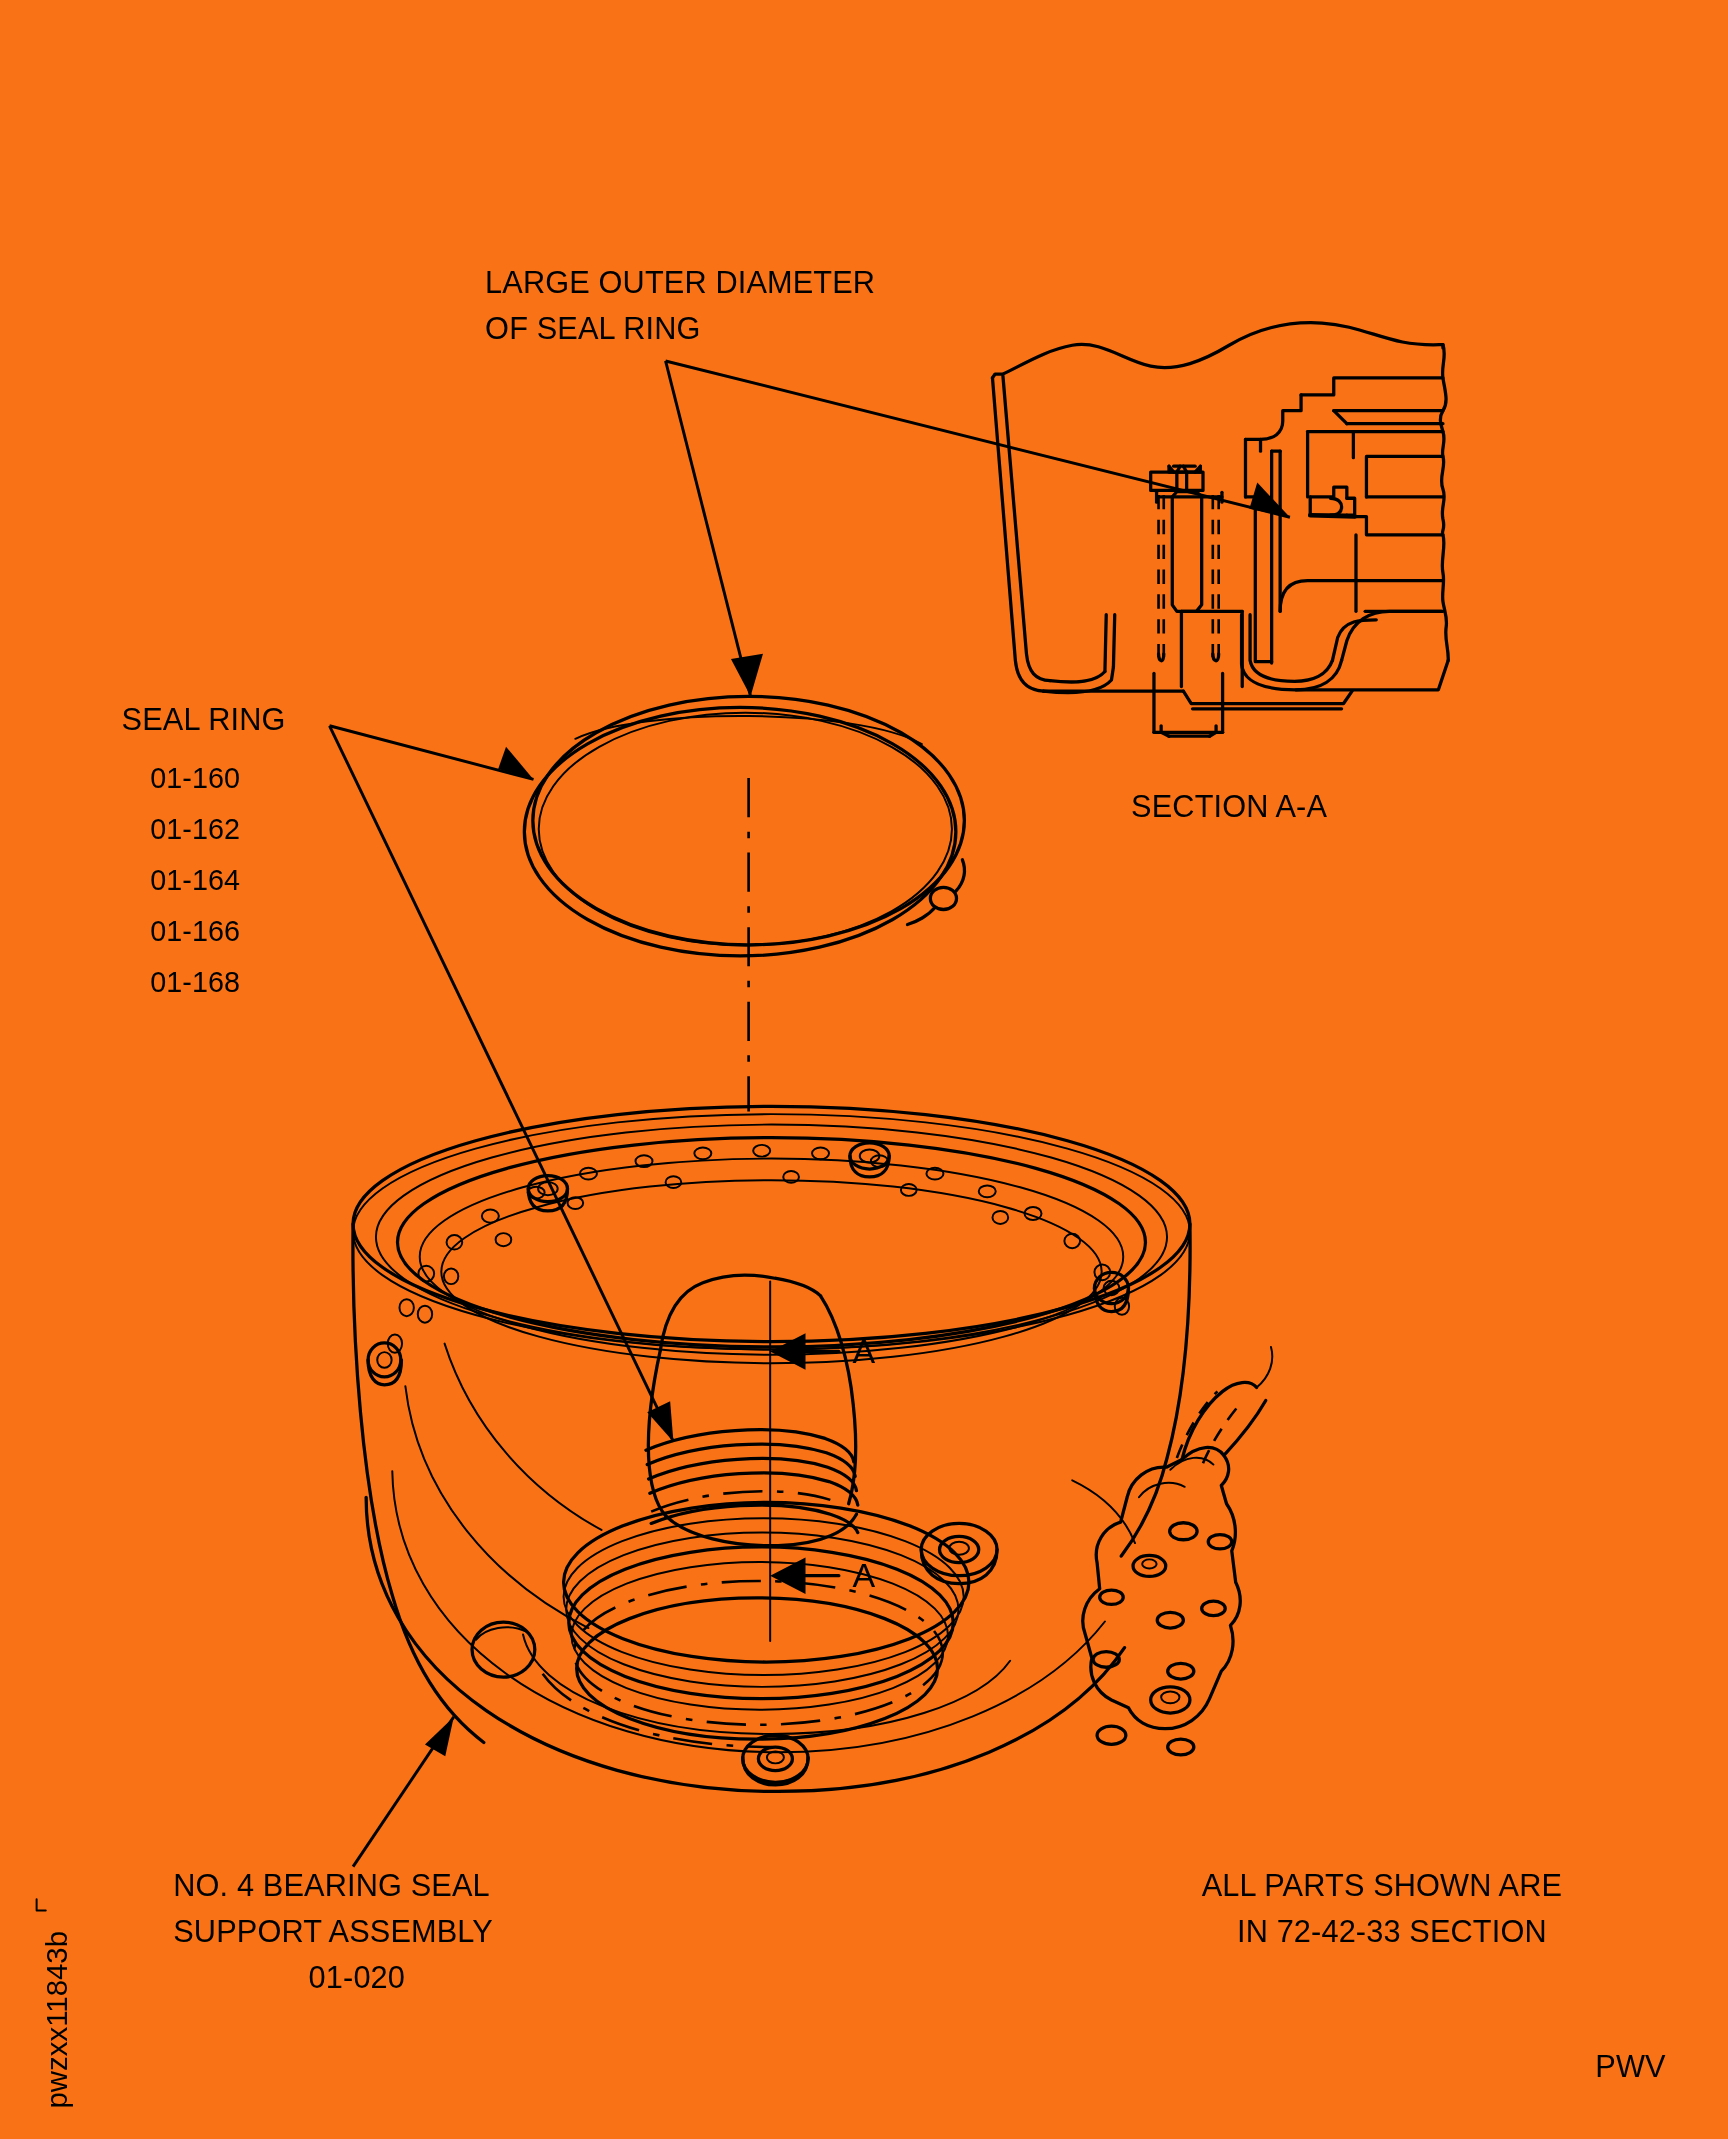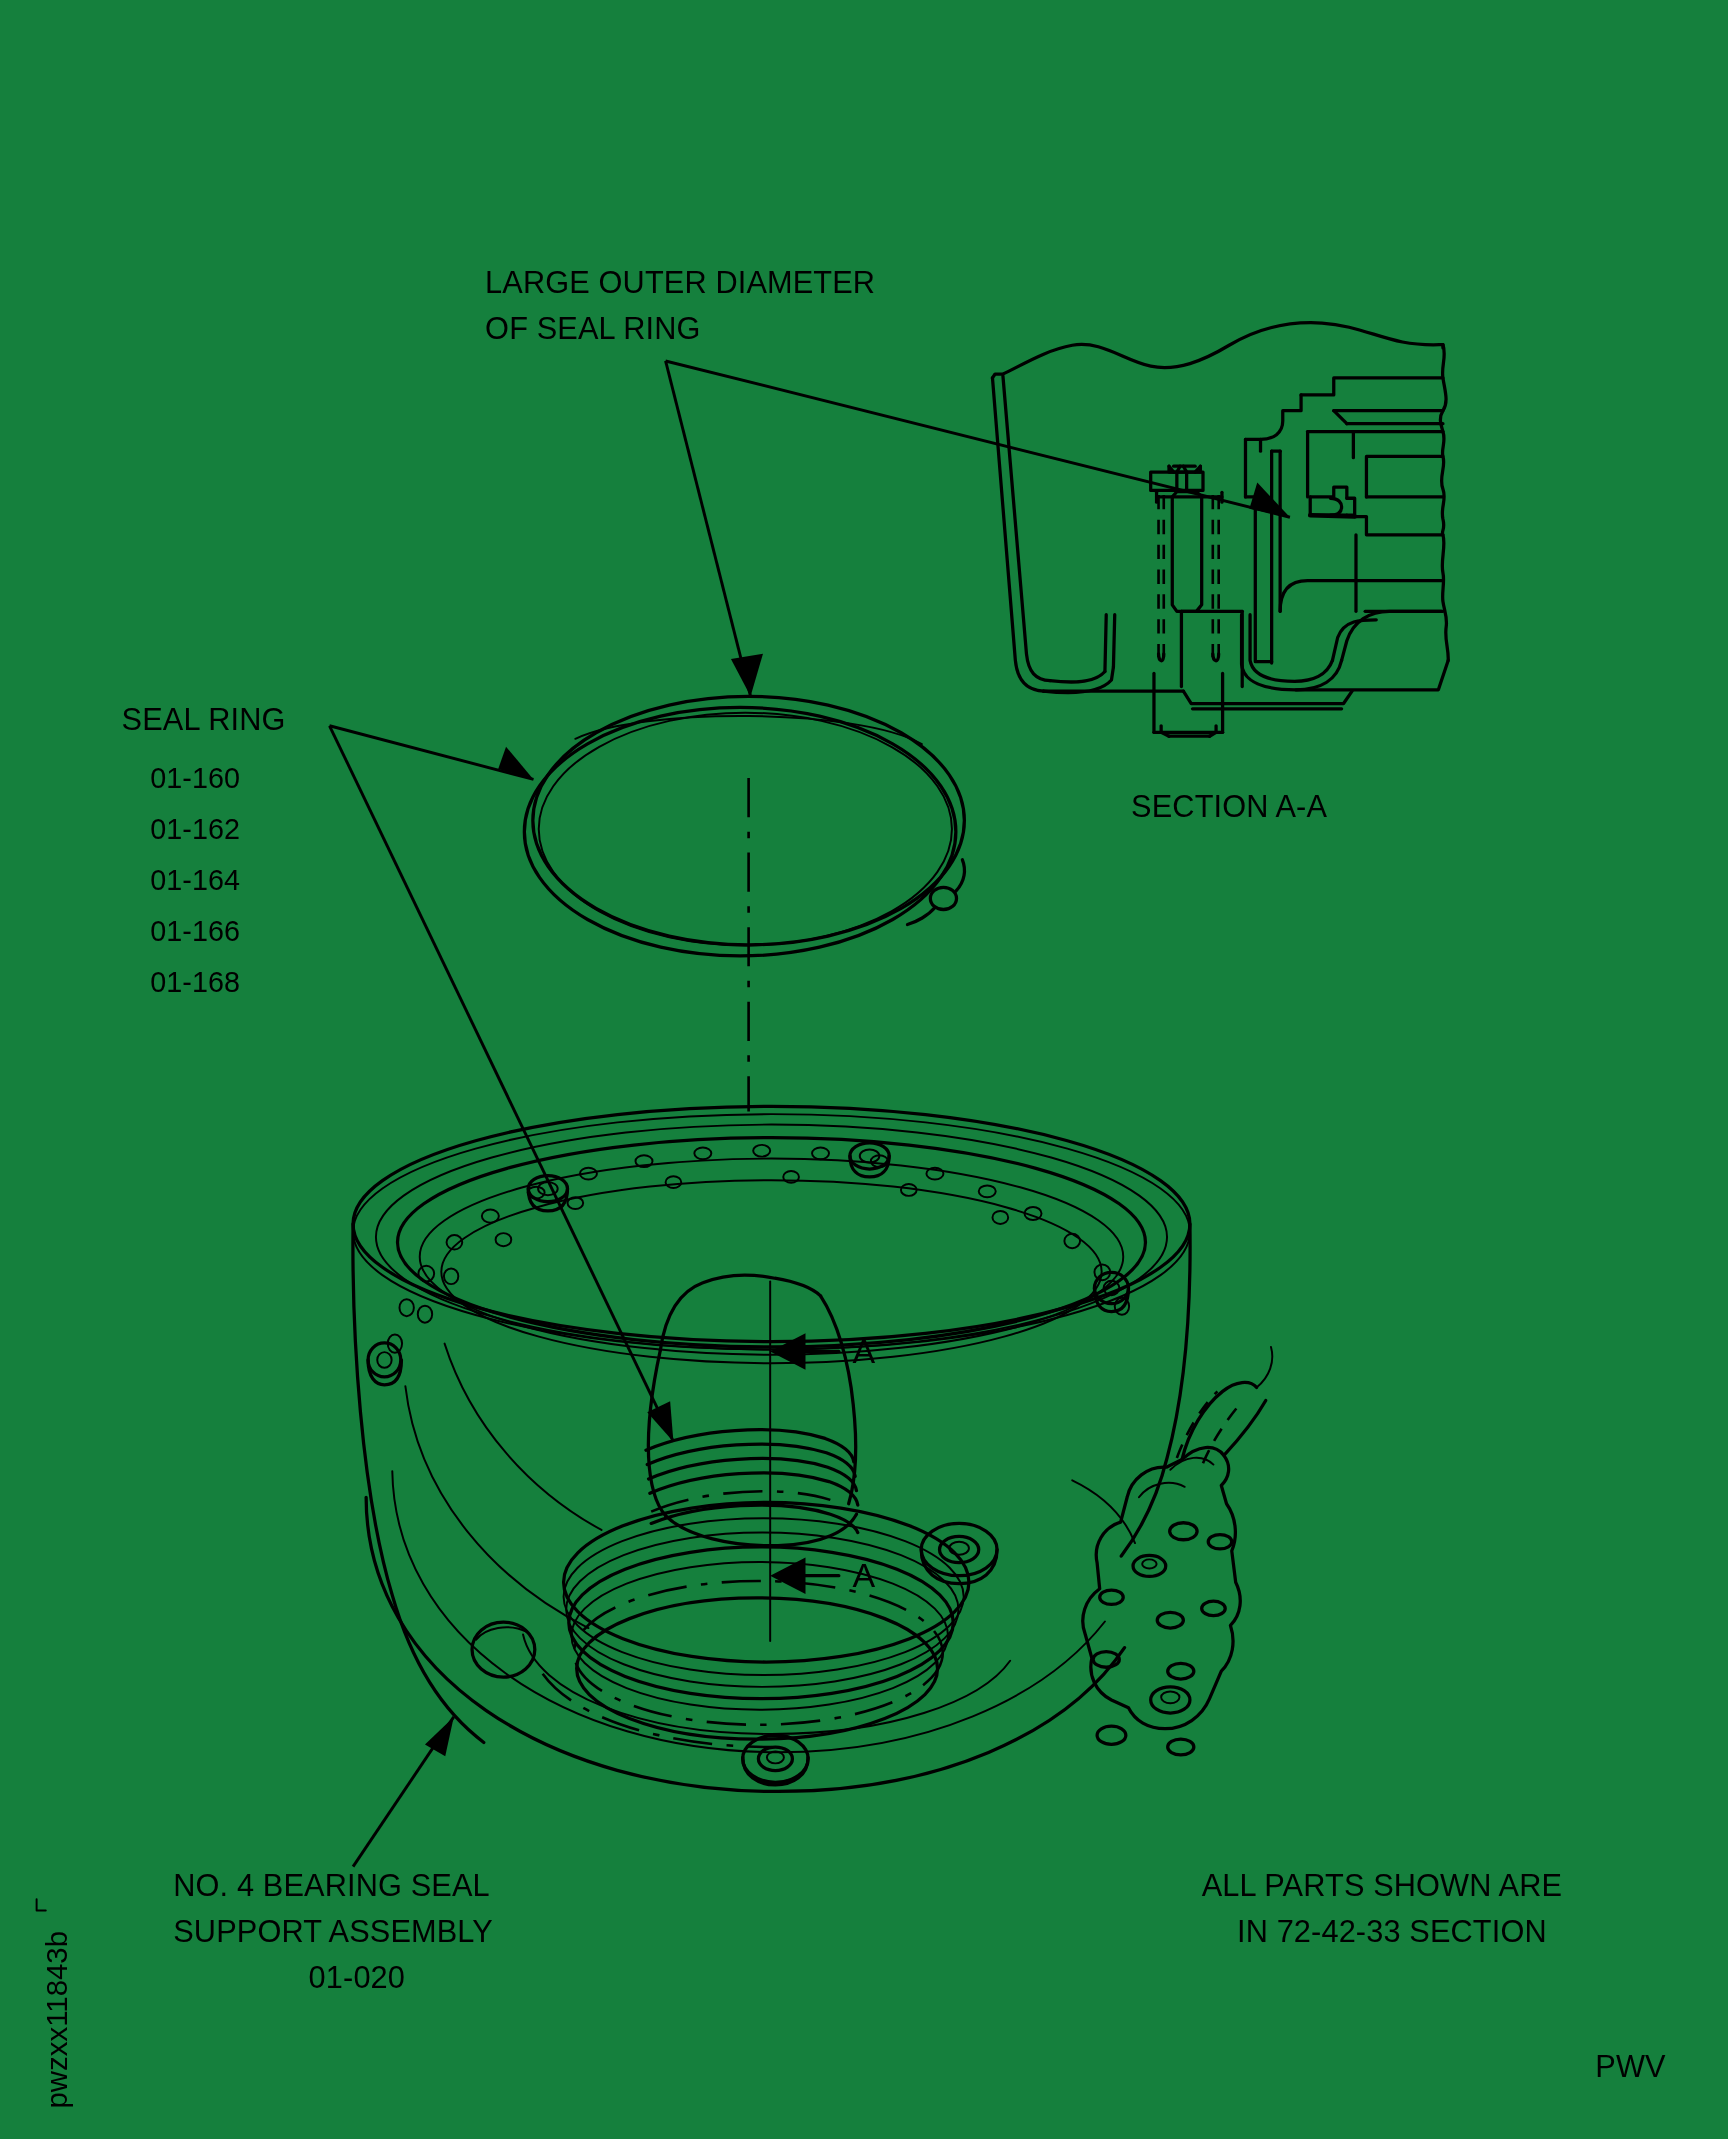--- a/index.html
+++ b/index.html
@@ -7,21 +7,21 @@
     padding: 0;
     background: #ffffff;
   }
   body {
     font-family: "Liberation Sans", sans-serif;
   }
   #page {
     position: relative;
     width: 1728px;
     height: 2140px;
-    background: #15803d;
+    background: #f97316;
     overflow: hidden;
   }
   #drawing {
     position: absolute;
     left: 0;
     top: 0;
     width: 1728px;
     height: 2140px;
   }
   .txt {

